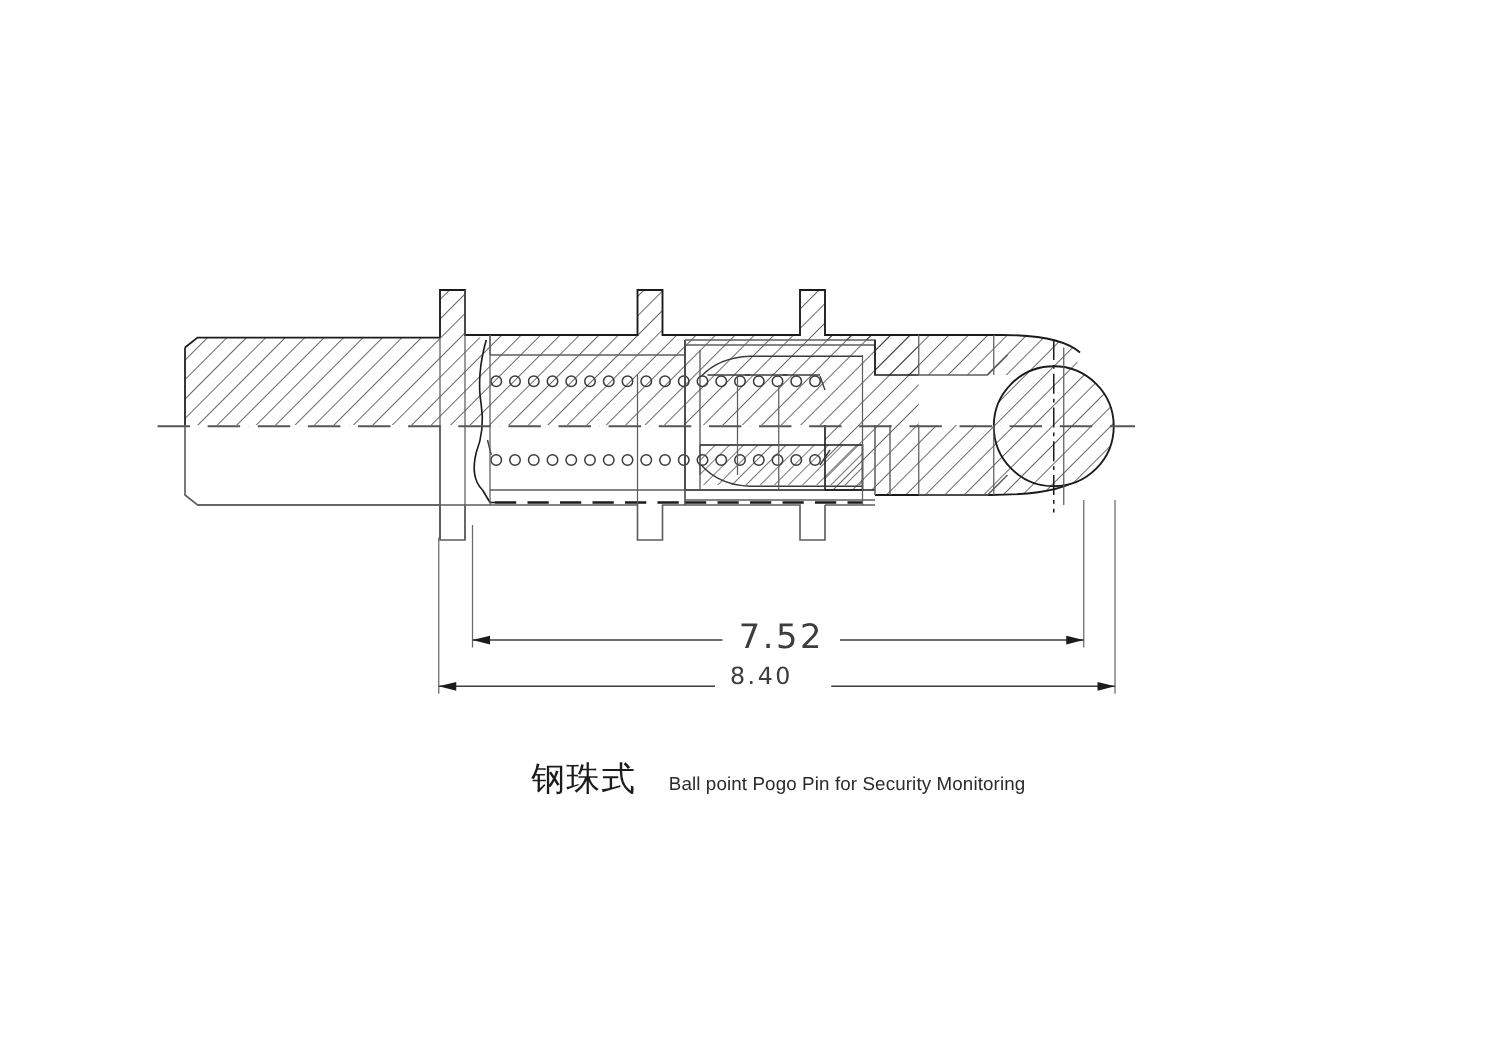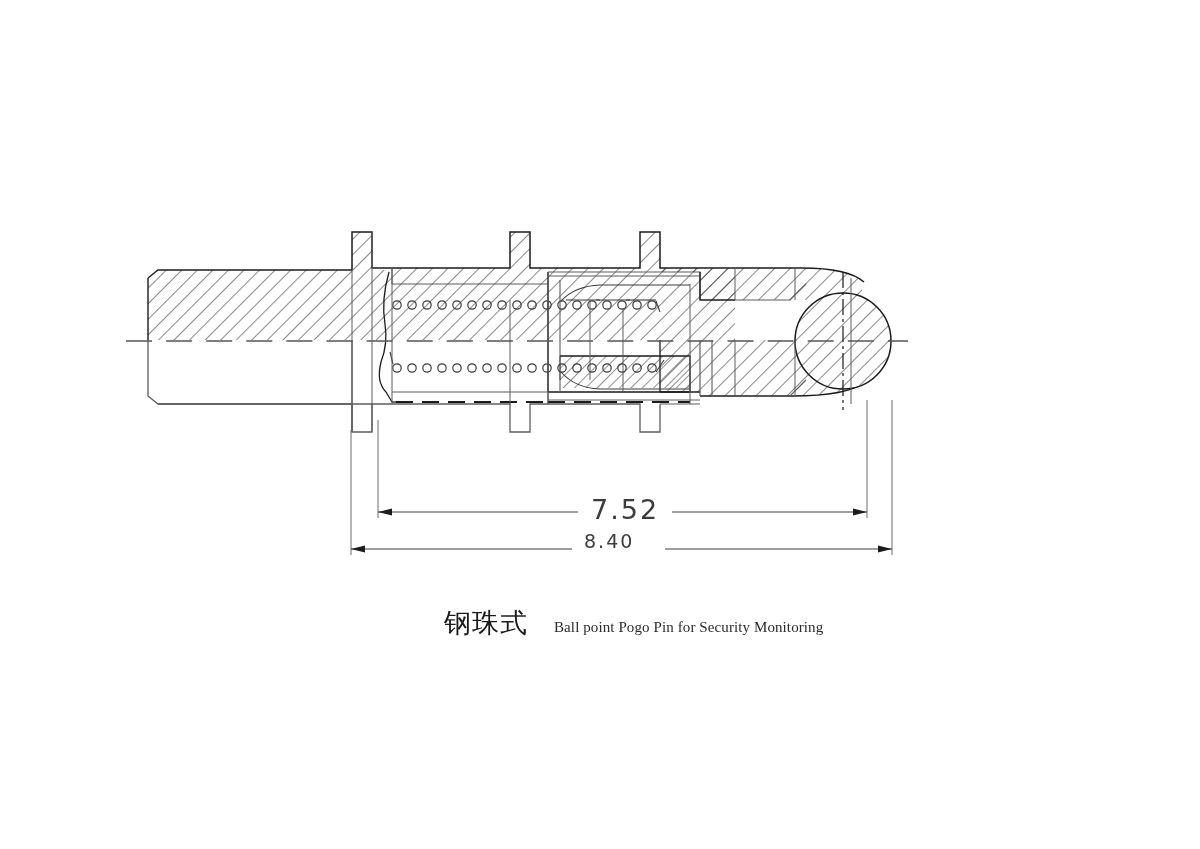--- a/index.html
+++ b/index.html
@@ -29,30 +29,29 @@
     display: block;
   }
   .caption-block {
     position: absolute;
     left: 425px;
     top: 605px;
     display: flex;
     align-items: baseline;
     gap: 26px;
     white-space: nowrap;
-    margin-left: 19px;
   }
   .caption-cn {
     font-family: "DejaVu Sans", sans-serif;
     font-size: 27px;
     color: #1b1b1b;
     letter-spacing: 1px;
   }
   .caption-en {
-    font-family: Liberation Serif, serif;
+    font-family: Liberation Sans, sans-serif;
     font-size: 15px;
     color: #2b2b2b;
     letter-spacing: 0.1px;
   }
   
   .dim-label {
     position: absolute;
     font-family: "DejaVu Sans", sans-serif;
     color: #3d3d3d;
     letter-spacing: 2px;

